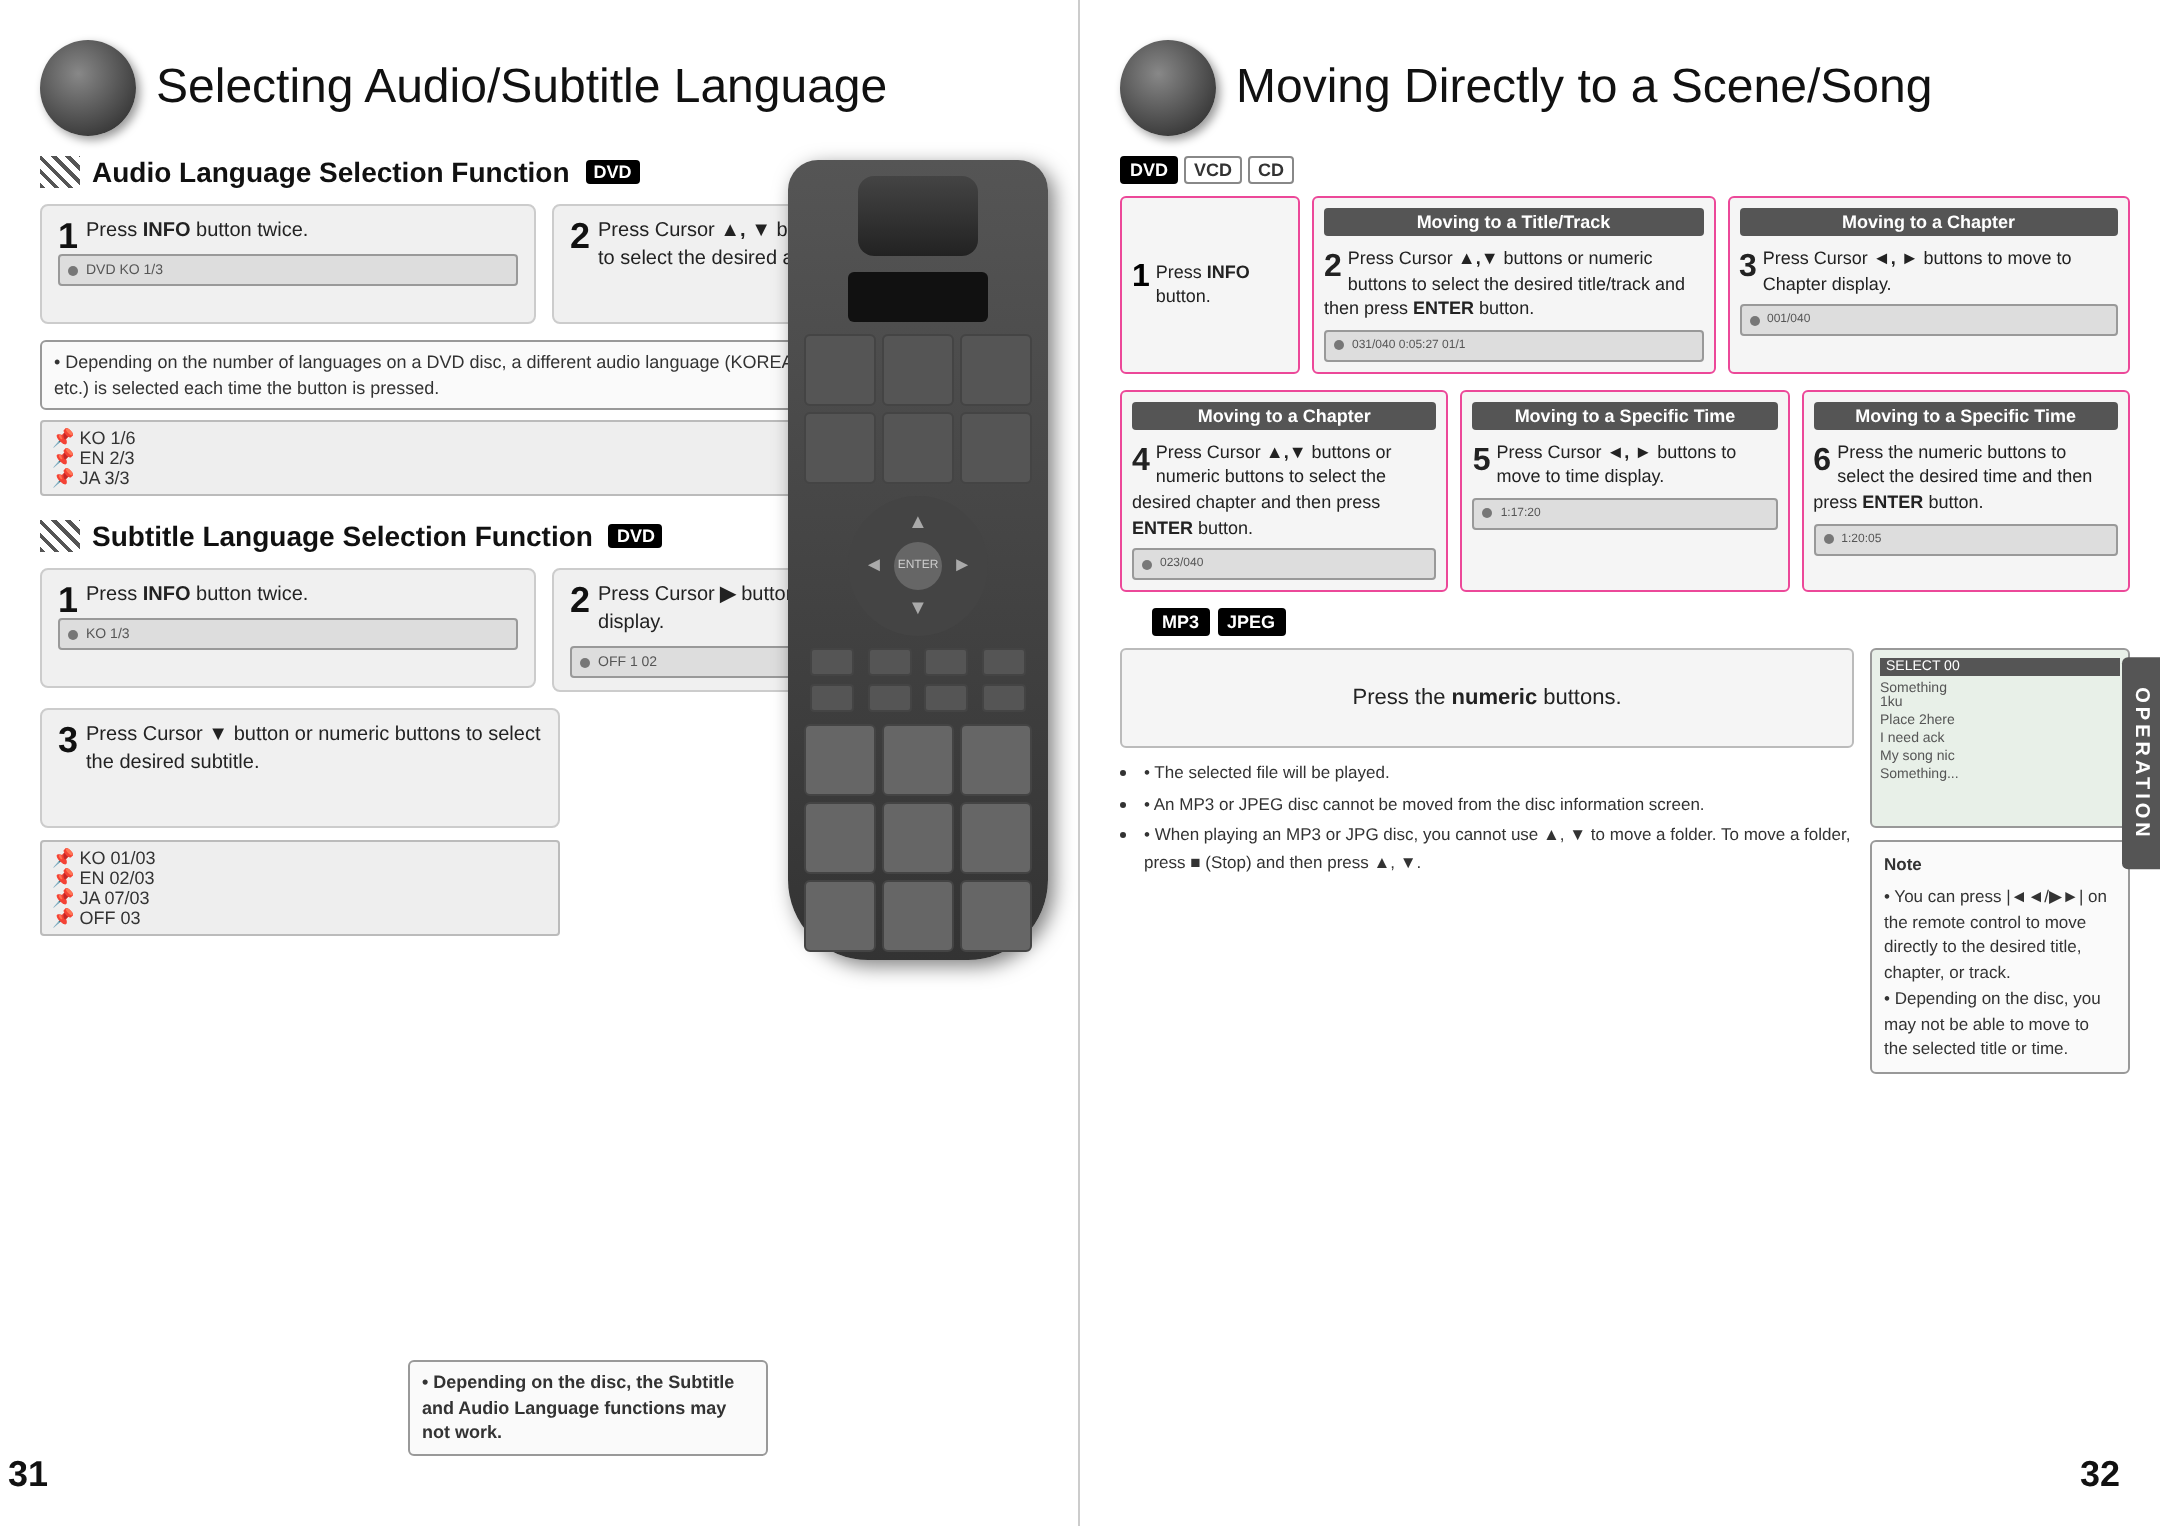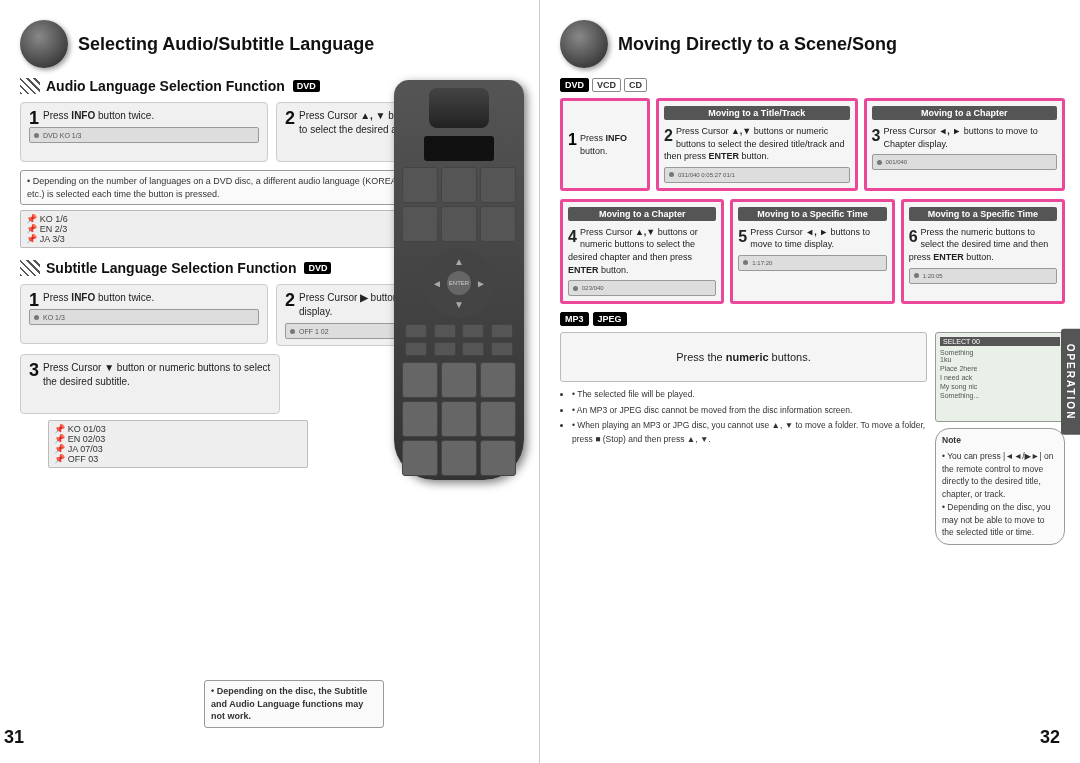--- a/index.html
+++ b/index.html
@@ -43,22 +43,22 @@
       width: 48px;
       height: 48px;
       border-radius: 50%;
       background: radial-gradient(circle at 40% 35%, #888, #222);
       margin-right: 10px;
       flex-shrink: 0;
       box-shadow: 2px 2px 5px rgba(0,0,0,0.4);
     }
 
     .section-title {
-      font-size: 18px;
-      font-weight: bold;
+      font-size: 24px;
+      font-weight: normal;
       color: #111;
     }
 
     
     .sub-section {
       margin-bottom: 12px;
     }
 
     .sub-section-header {
       display: flex;
@@ -282,21 +282,21 @@
       border-color: #000;
     }
 
     .three-col {
       display: flex;
       gap: 6px;
     }
 
     .col-panel {
       flex: 1;
-      border: 3px solid #ec4899;
+      border: 1px solid #ec4899;
       border-radius: 3px;
       padding: 5px;
       background: #f5f5f5;
     }
 
     .panel-header {
       background: #555;
       color: #fff;
       font-size: 9px;
       font-weight: bold;
@@ -346,20 +346,21 @@
 
     
     .mp3-section {
       margin-top: 8px;
     }
 
     .mp3-header {
       display: flex;
       gap: 4px;
       margin-bottom: 6px;
+      margin-left: 16px;
     }
 
     .mp3-content {
       display: flex;
       gap: 8px;
     }
 
     .mp3-left {
       flex: 1;
     }
@@ -420,21 +421,21 @@
       font-size: 7px;
     }
 
     .mp3-screen-label {
       color: #555;
       width: 45px;
     }
 
     .note-right {
       border: 1px solid #999;
-      border-radius: 14px;
+      border-radius: 3px;
       padding: 5px 6px;
       font-size: 8.5px;
       color: #333;
       line-height: 1.5;
       background: #fafafa;
     }
 
     .operation-tab {
       position: absolute;
       right: 0;
@@ -533,21 +534,21 @@
       </div>
     </div>
 
     <div style="margin-top:8px;">
       <div class="step-box" style="max-width:260px;">
         <span class="step-number">3</span>
         <div class="step-text">Press Cursor <strong>▼</strong> button or numeric buttons to select the desired subtitle.</div>
       </div>
     </div>
 
-    <div style="margin-top:6px; font-size:9px; color:#333; border:1px solid #bbb; border-radius:2px; padding:3px 5px; background:#eee; max-width:260px;margin-left:28px;">
+    <div style="margin-top:6px; font-size:9px; color:#333; border:1px solid #bbb; border-radius:2px; padding:3px 5px; background:#eee; max-width:260px;">
       <div>📌 KO 01/03</div>
       <div>📌 EN 02/03</div>
       <div>📌 JA 07/03</div>
       <div>📌 OFF 03</div>
     </div>
   </div>
 
   <div style="position:absolute; bottom:35px; right:155px; max-width:180px;">
     <div class="note-box">
       <span class="note-label">• Depending on the disc, the Subtitle and Audio Language functions may not work.</span>

